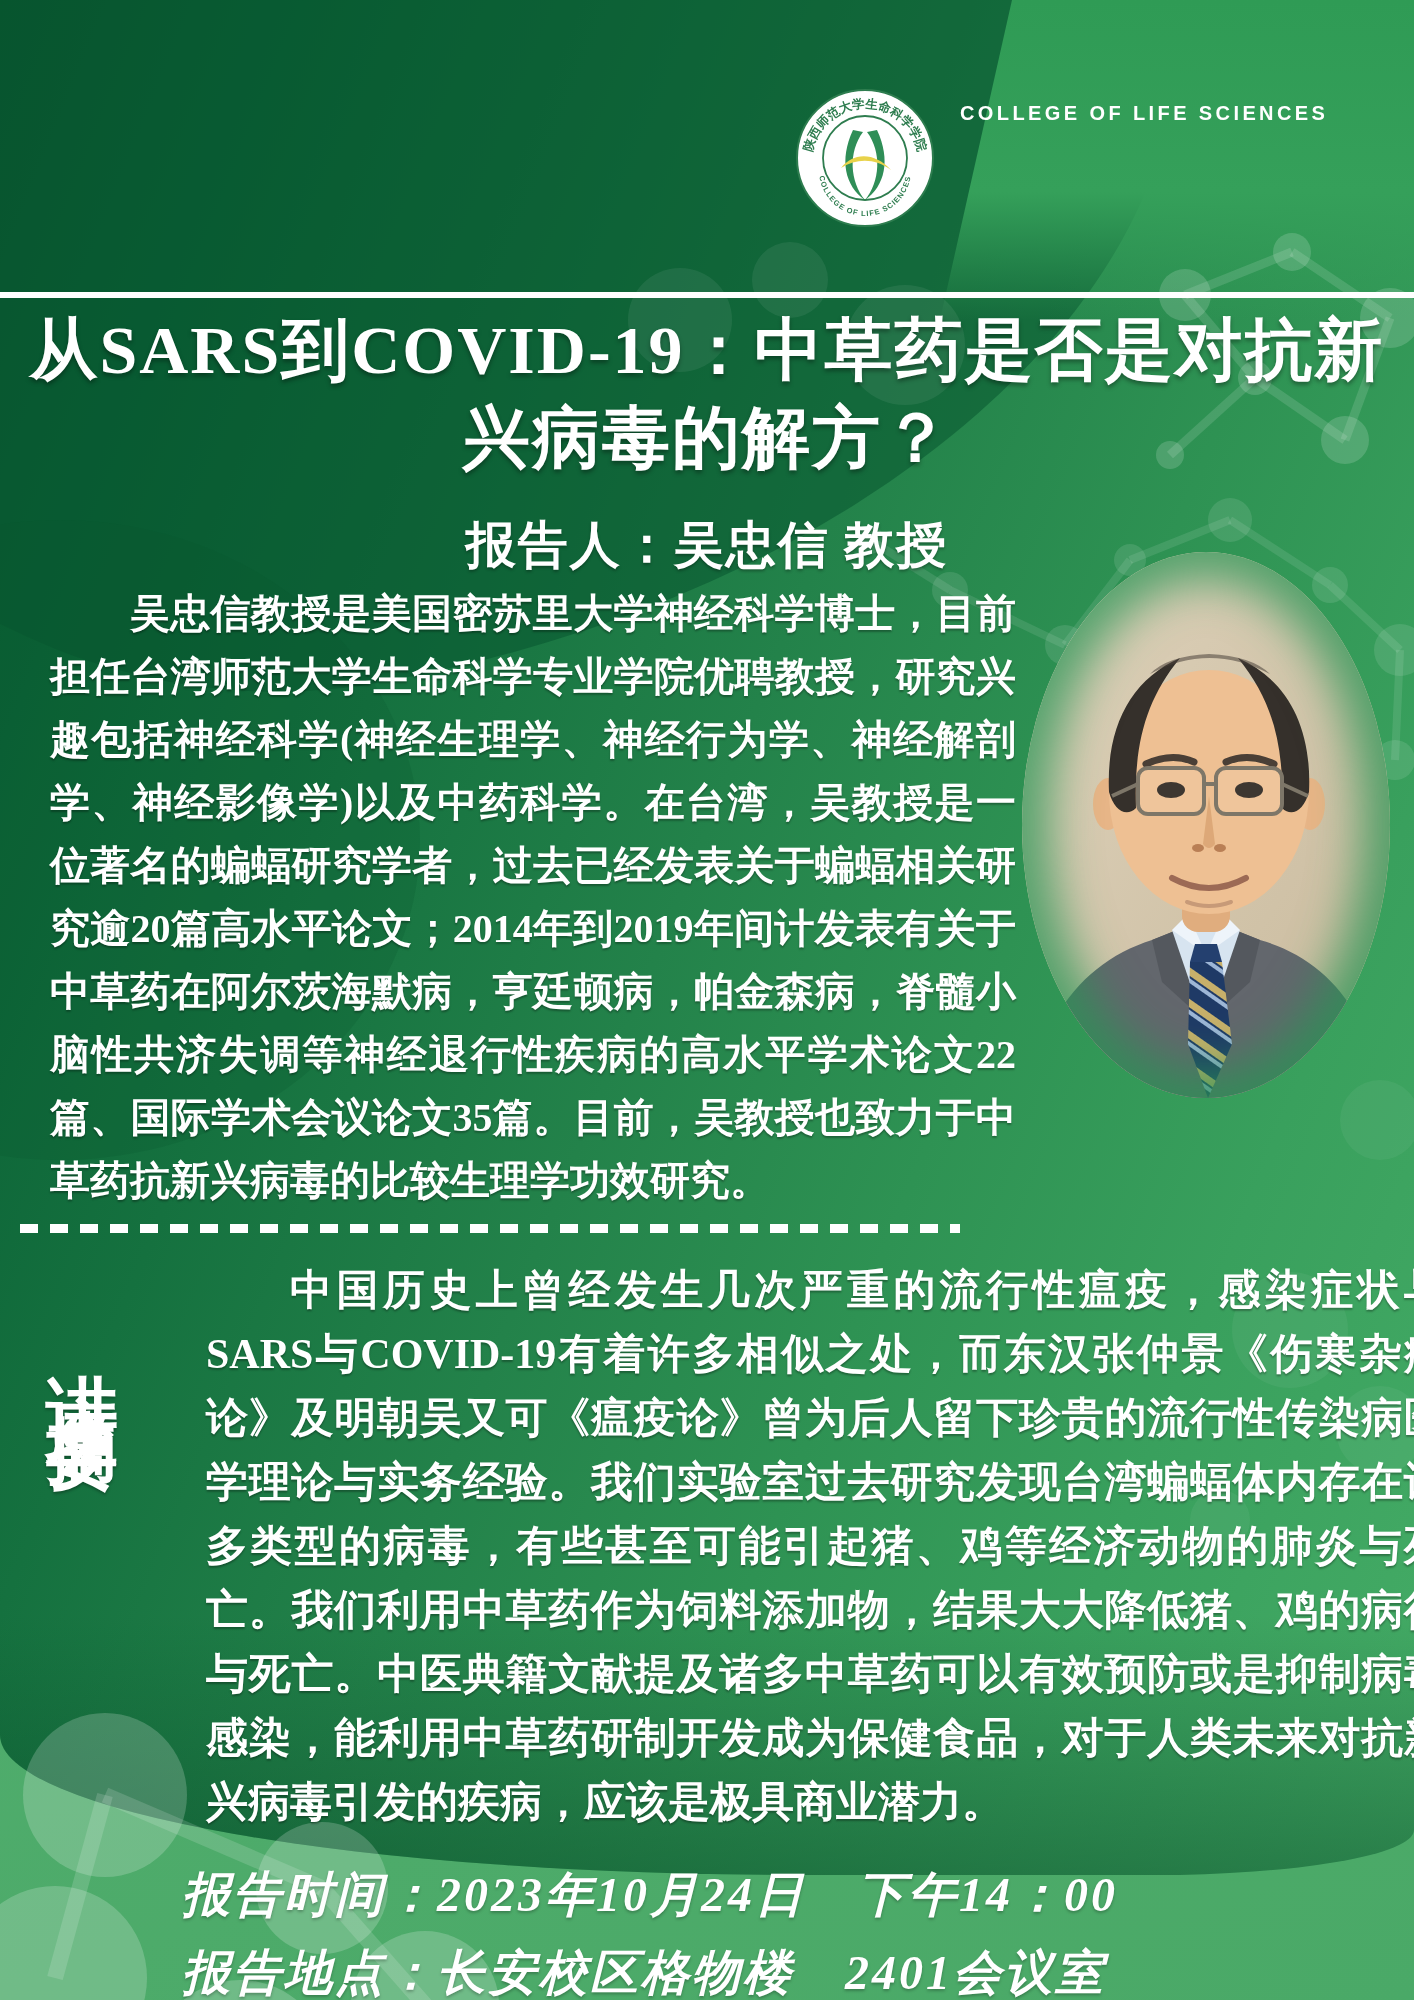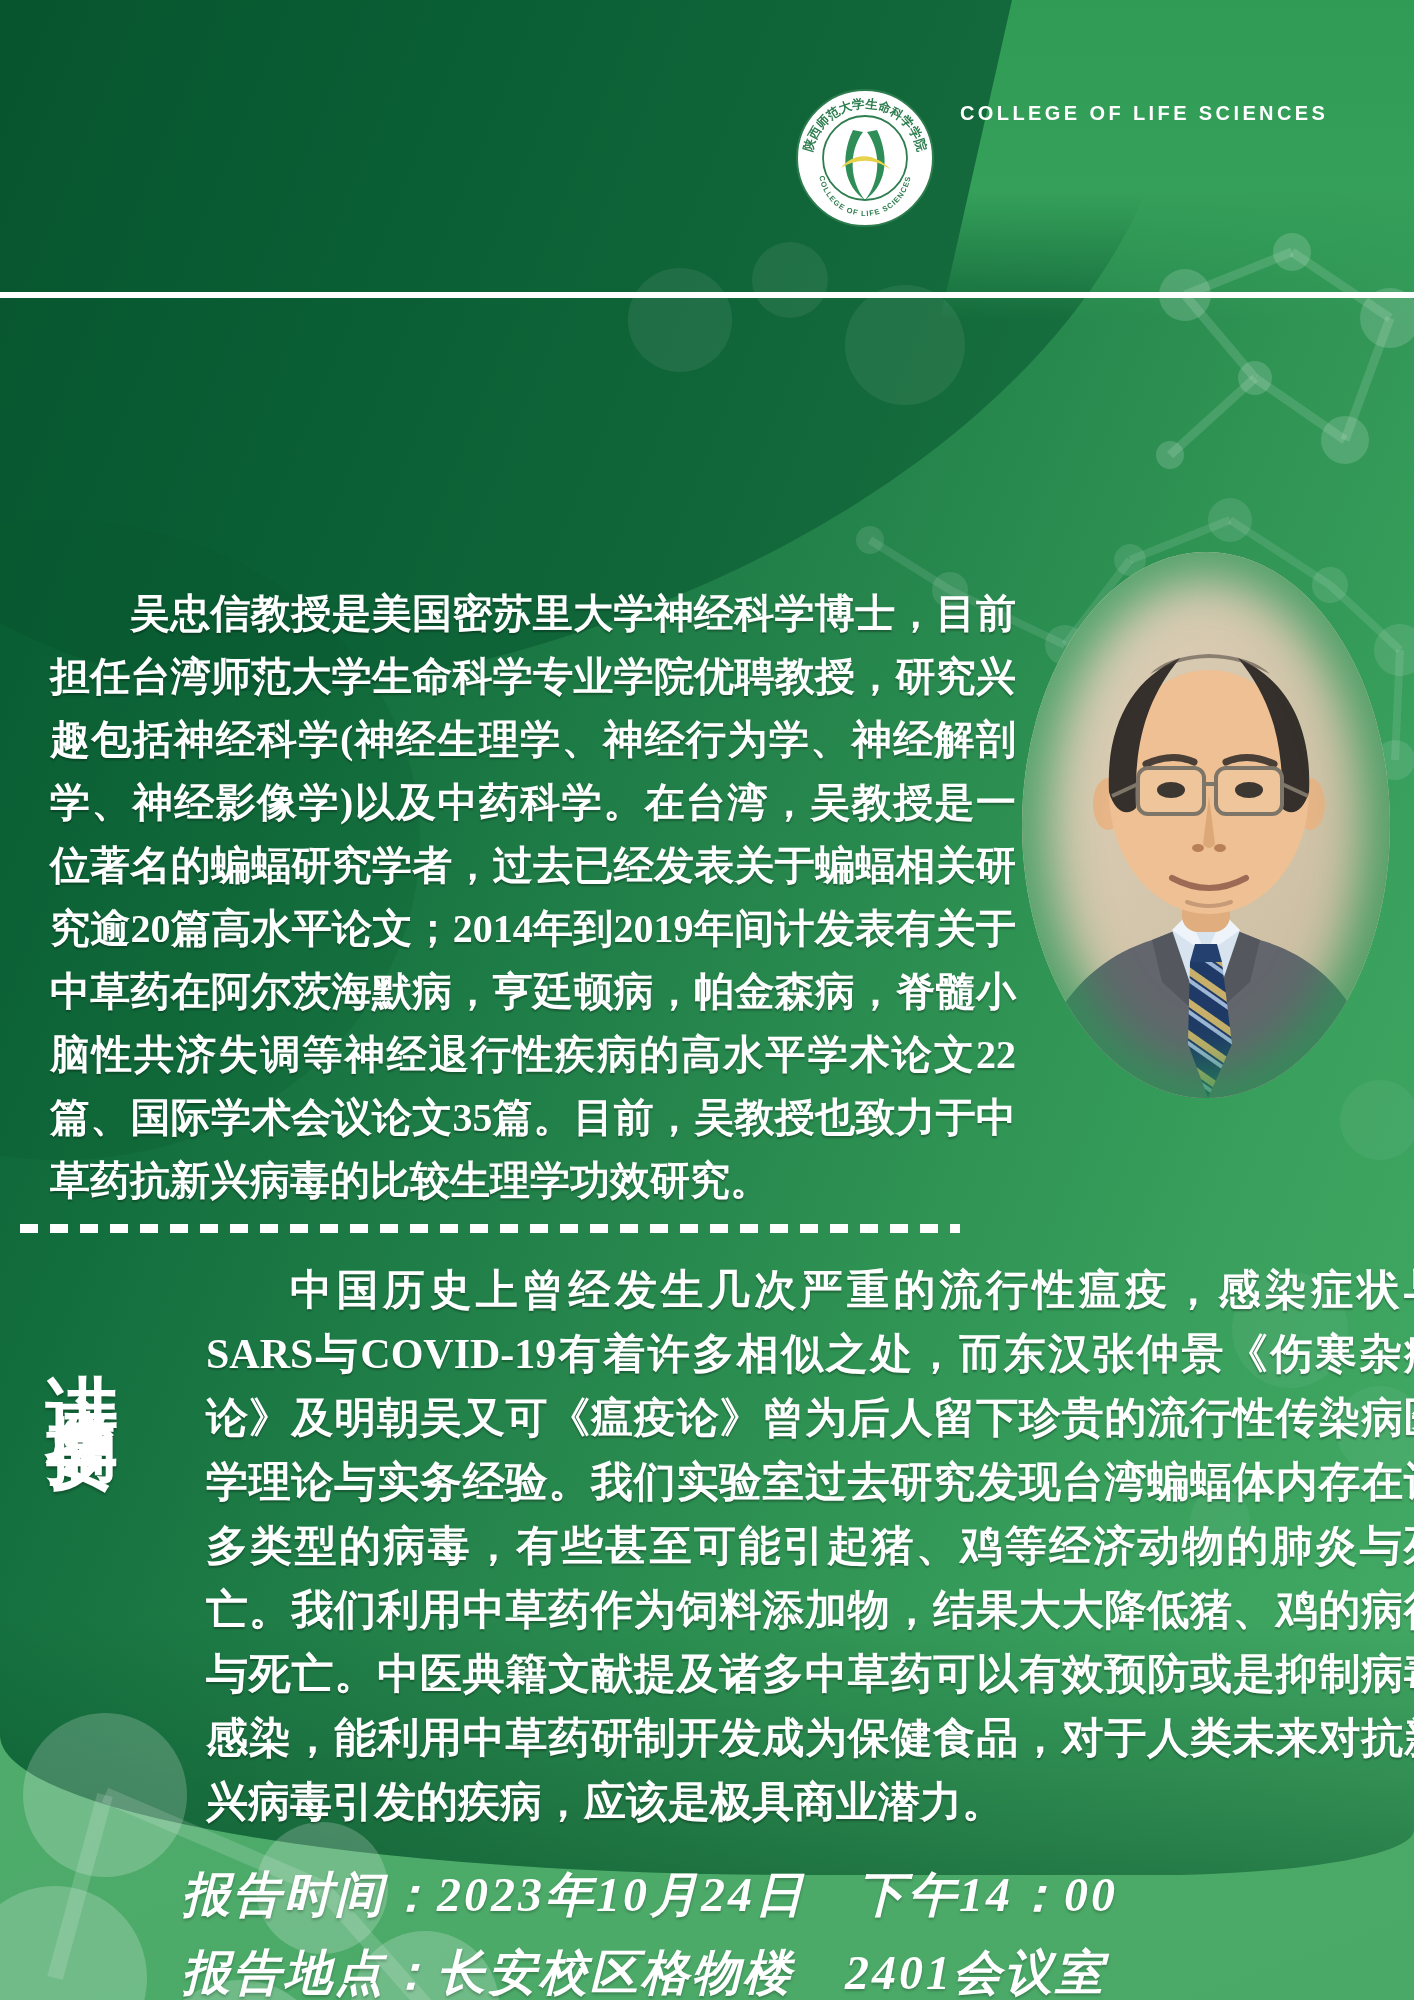--- a/index.html
+++ b/index.html
@@ -199,21 +199,26 @@
       <path d="M46,80 C62,70 80,70 96,82 C80,64 58,64 46,80 Z" fill="#e8d24a"></path>
     </g>
   </svg>
 
   <div class="college-block">
     <div class="college-en">COLLEGE OF LIFE SCIENCES</div>
   </div>
 
   <div class="divider"></div>
 
-
+  <div class="main-title">
+    <div>从SARS到COVID-19：中草药是否是对抗新</div>
+    <div>兴病毒的解方？</div>
+  </div>
+
+  <div class="speaker-line">报告人：吴忠信 教授</div>
 
   <div class="bio">吴忠信教授是美国密苏里大学神经科学博士，目前担任台湾师范大学生命科学专业学院优聘教授，研究兴趣包括神经科学(神经生理学、神经行为学、神经解剖学、神经影像学)以及中药科学。在台湾，吴教授是一位著名的蝙蝠研究学者，过去已经发表关于蝙蝠相关研究逾20篇高水平论文；2014年到2019年间计发表有关于中草药在阿尔茨海默病，亨廷顿病，帕金森病，脊髓小脑性共济失调等神经退行性疾病的高水平学术论文22篇、国际学术会议论文35篇。目前，吴教授也致力于中草药抗新兴病毒的比较生理学功效研究。</div>
 
   <div class="photo">
     <svg viewBox="0 0 368 546">
       <defs>
         <linearGradient id="wall" x1="0" y1="0" x2="1" y2="1">
           <stop offset="0" stop-color="#ded2bb"></stop>
             <stop offset="1" stop-color="#c9ba9d"></stop>
         </linearGradient>

